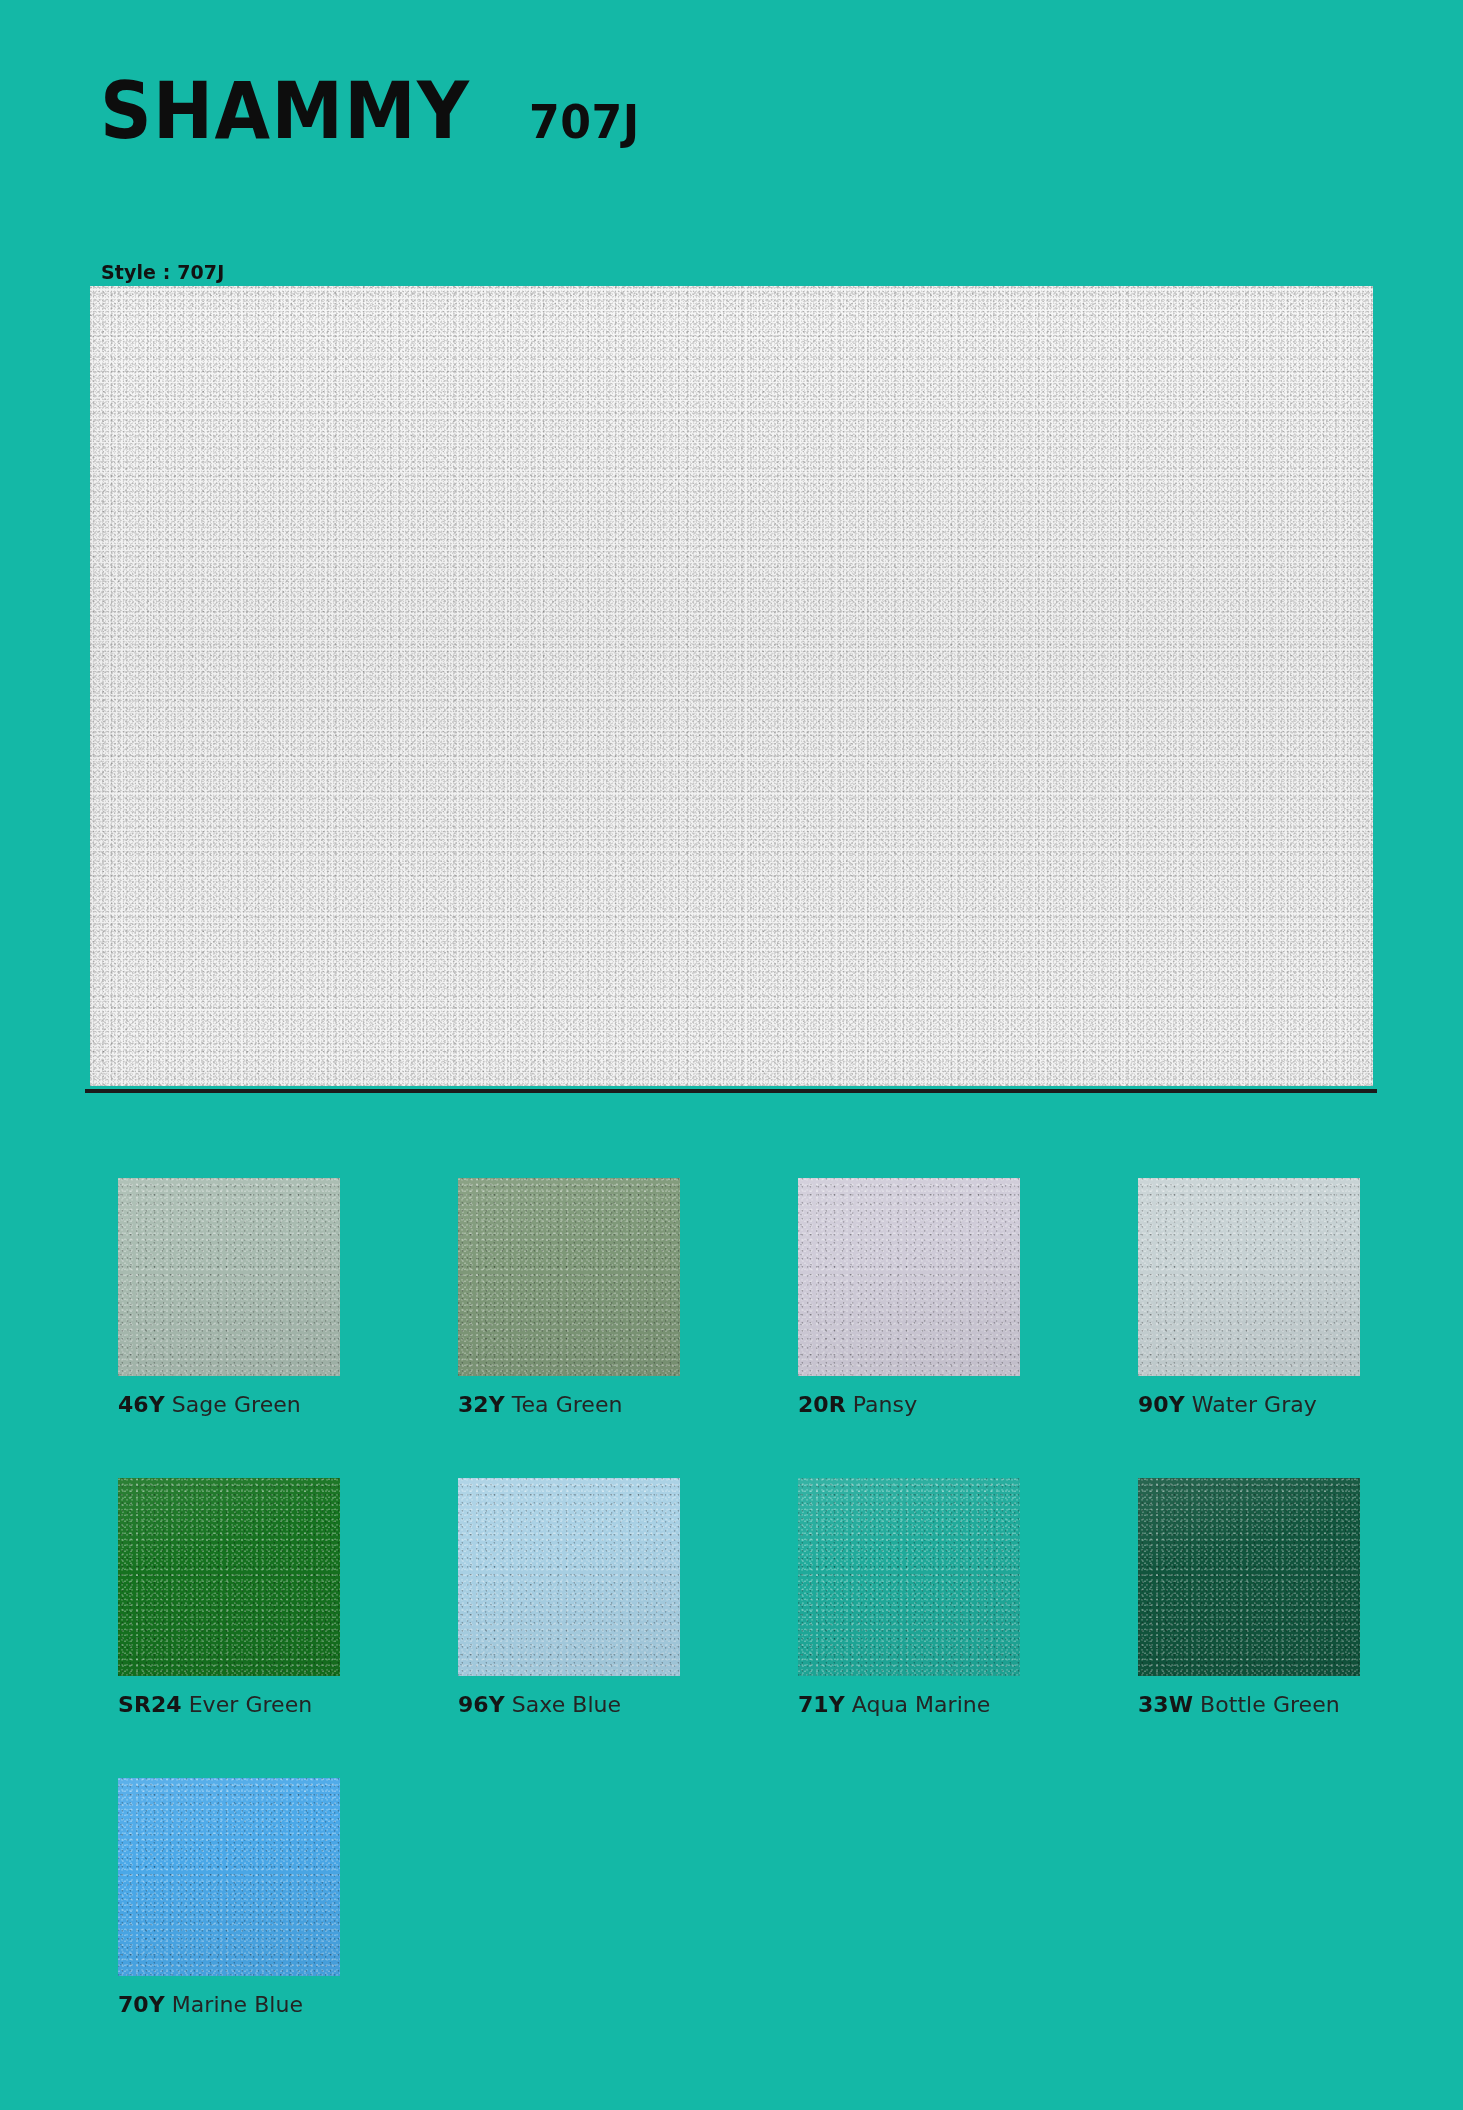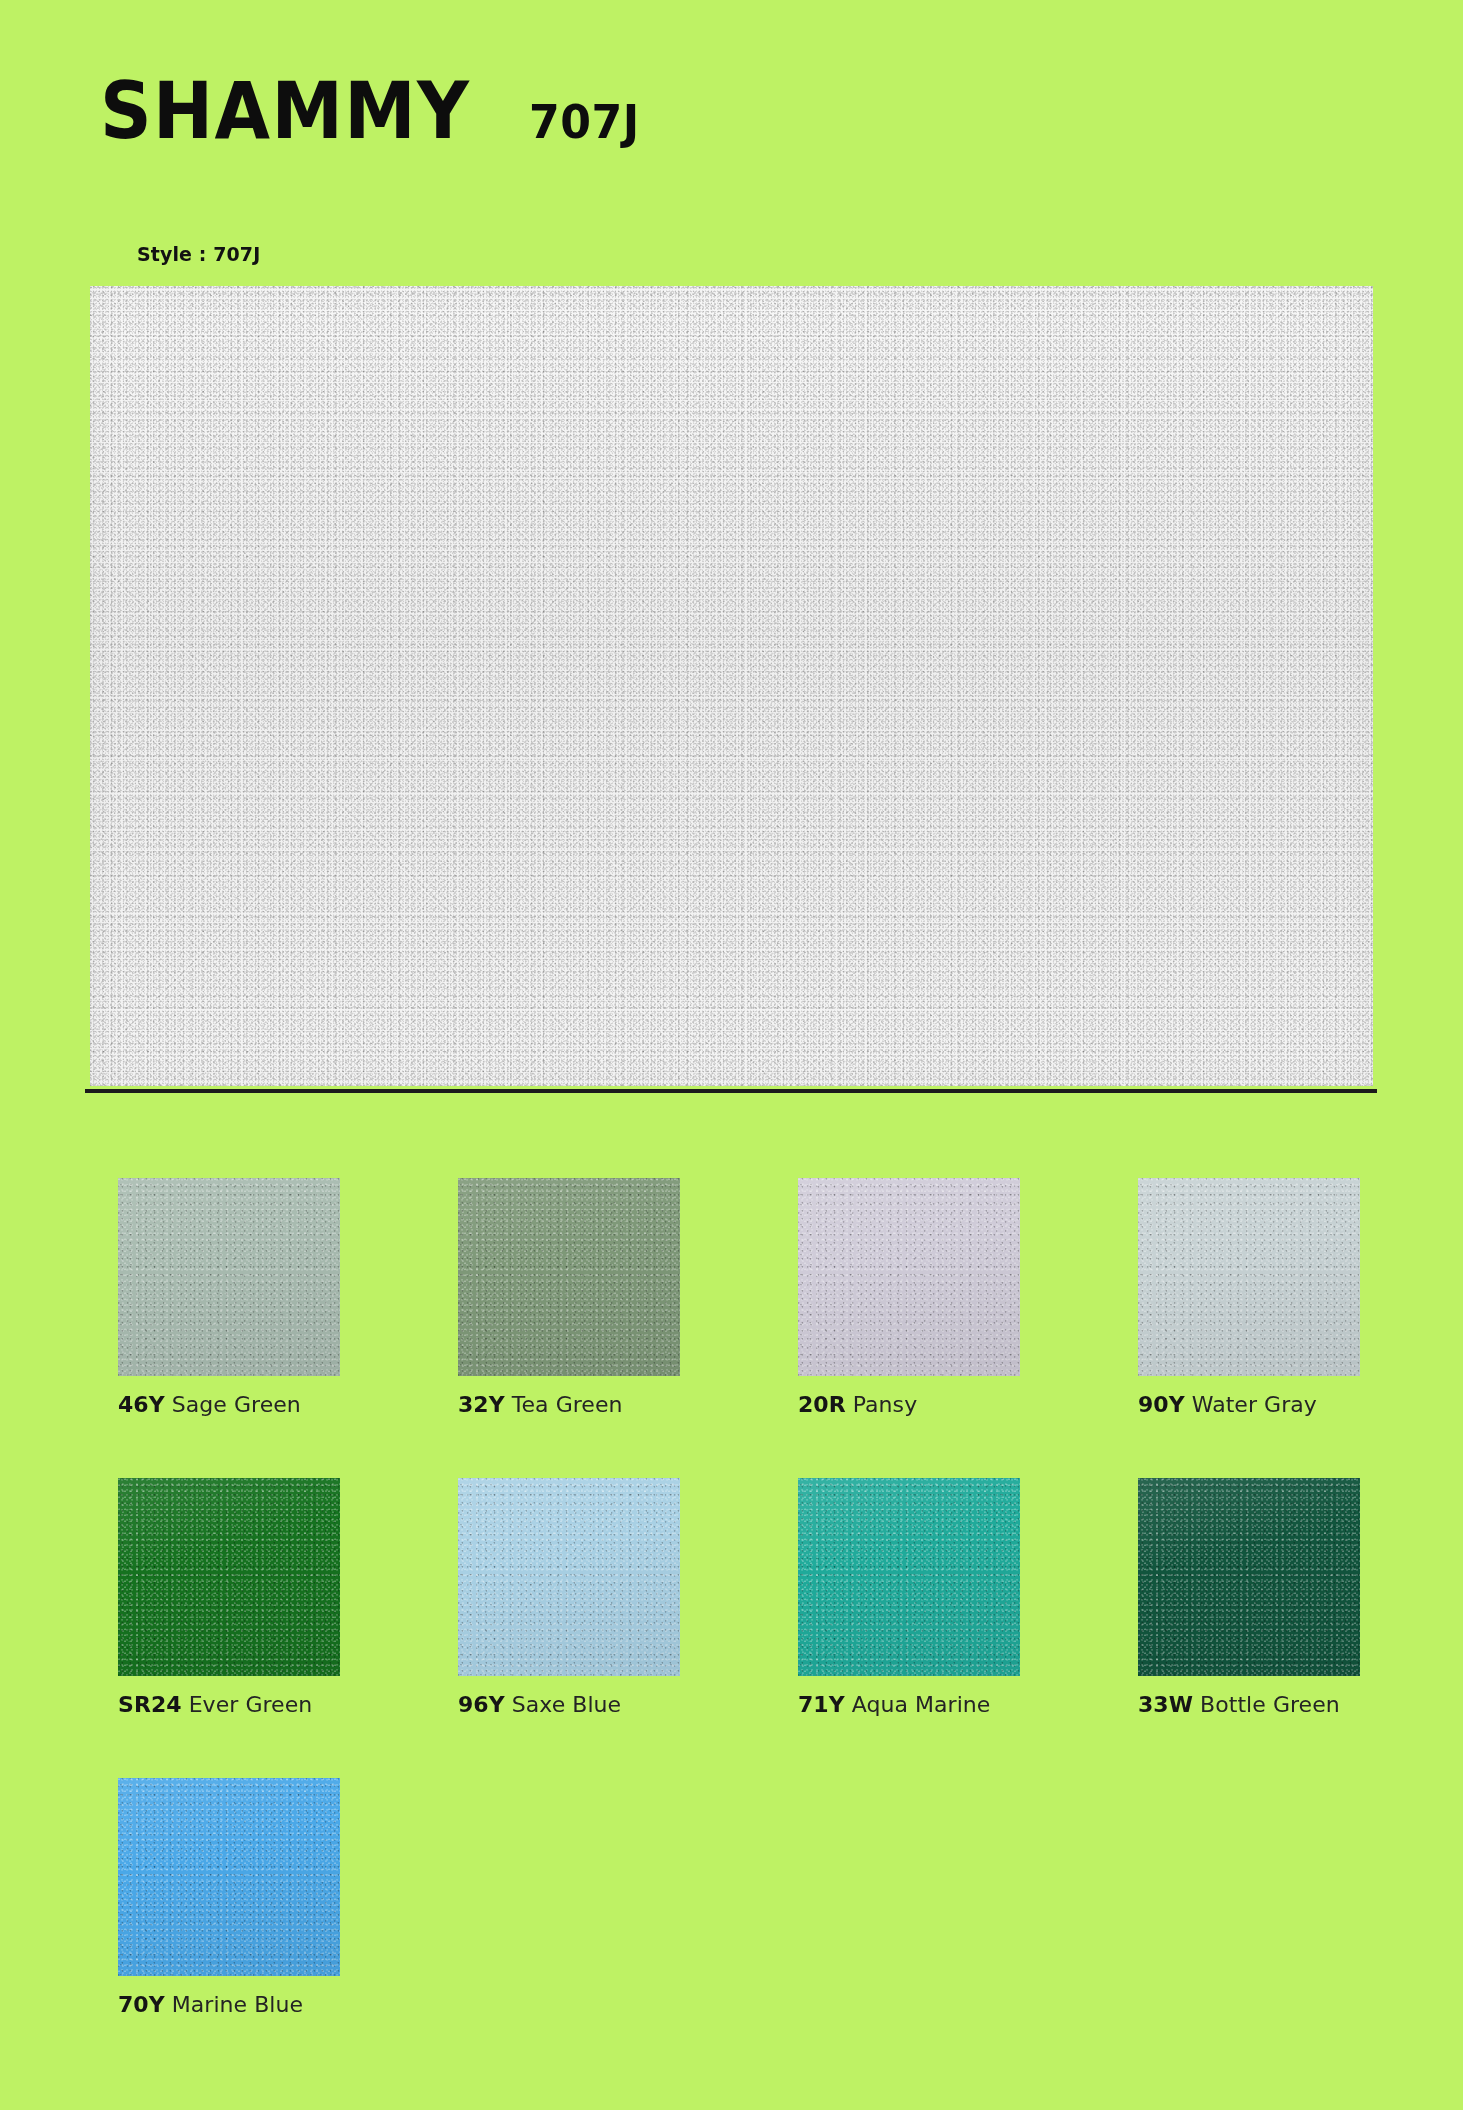--- a/index.html
+++ b/index.html
@@ -12,21 +12,21 @@
     height: 2110px;
     font-family: "Liberation Sans", sans-serif;
     color: #111111;
     position: relative;
     overflow: hidden;
   }
 
   .page {
     position: absolute;
     inset: 0;
-    background: #bef264;
+    background: #14b8a6;
   }
 
   
   .header {
     position: absolute;
     left: 100px;
     top: 72px;
     display: flex;
     align-items: baseline;
     gap: 26px;
@@ -48,27 +48,26 @@
     letter-spacing: 0.5px;
     line-height: 1;
     color: #0d0d0d;
     transform: scaleX(0.94);
     transform-origin: left bottom;
   }
 
   .style-line {
     position: absolute;
     left: 101px;
-    top: 243px;
+    top: 261px;
     font-family: "DejaVu Sans", sans-serif;
     font-weight: 700;
     font-size: 19px;
     letter-spacing: 0.1px;
     color: #121212;
-    margin-left: 36px;
   }
 
   
   .main-swatch-wrap {
     position: absolute;
     left: 90px;
     top: 286px;
     width: 1283px;
     height: 800px;
   }

